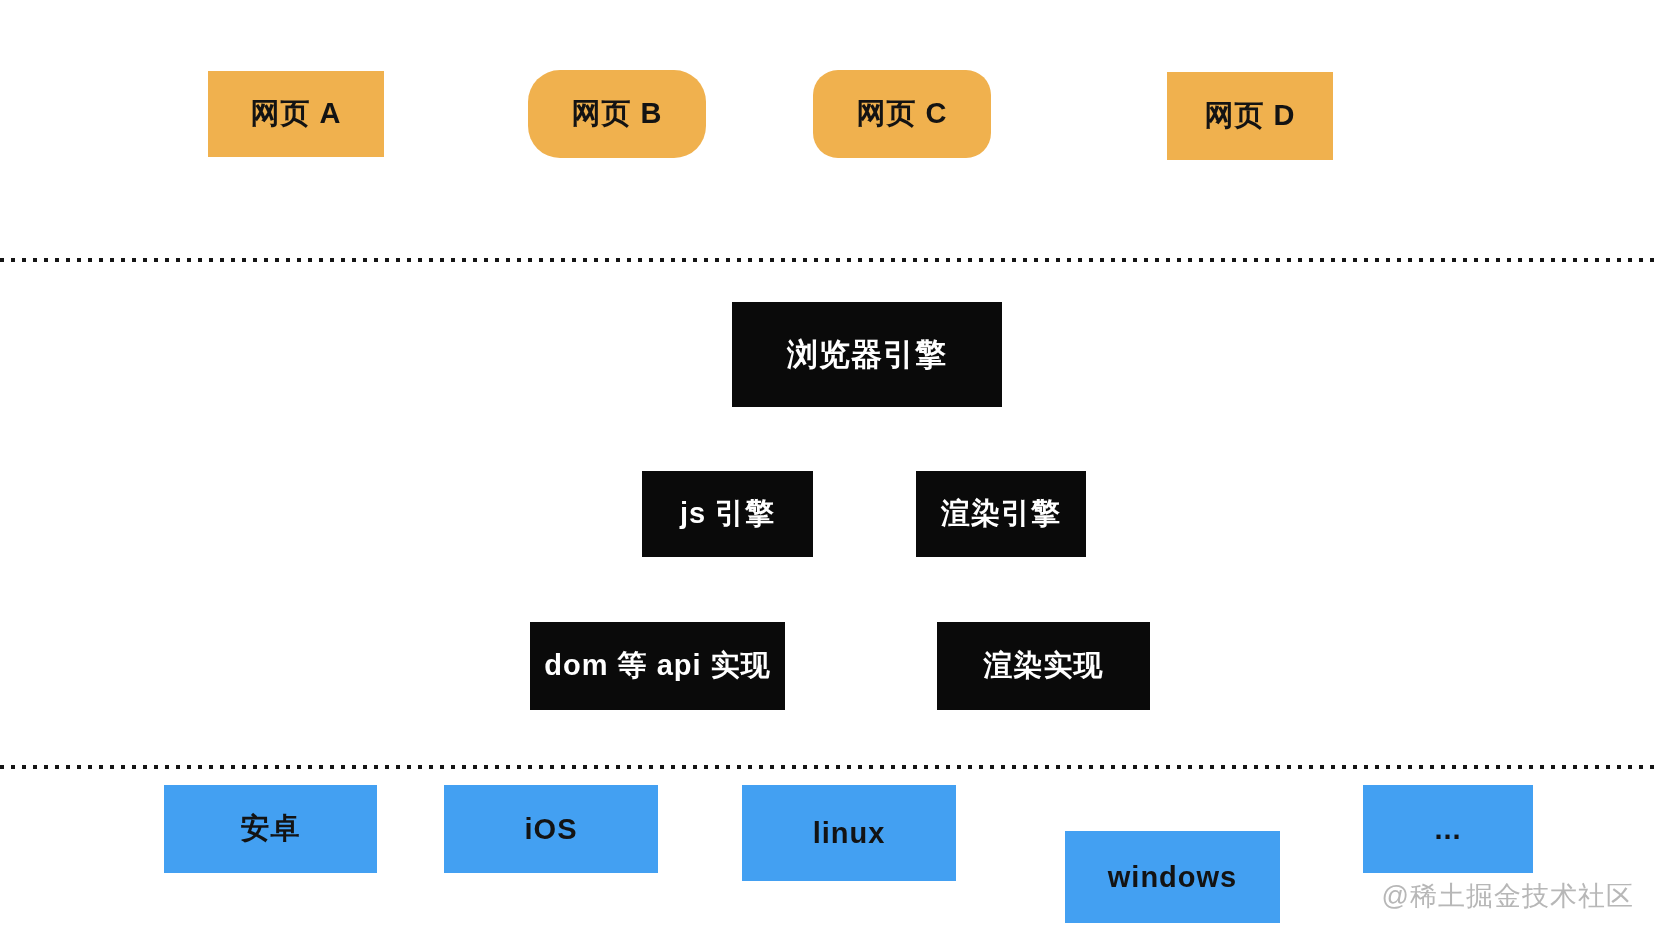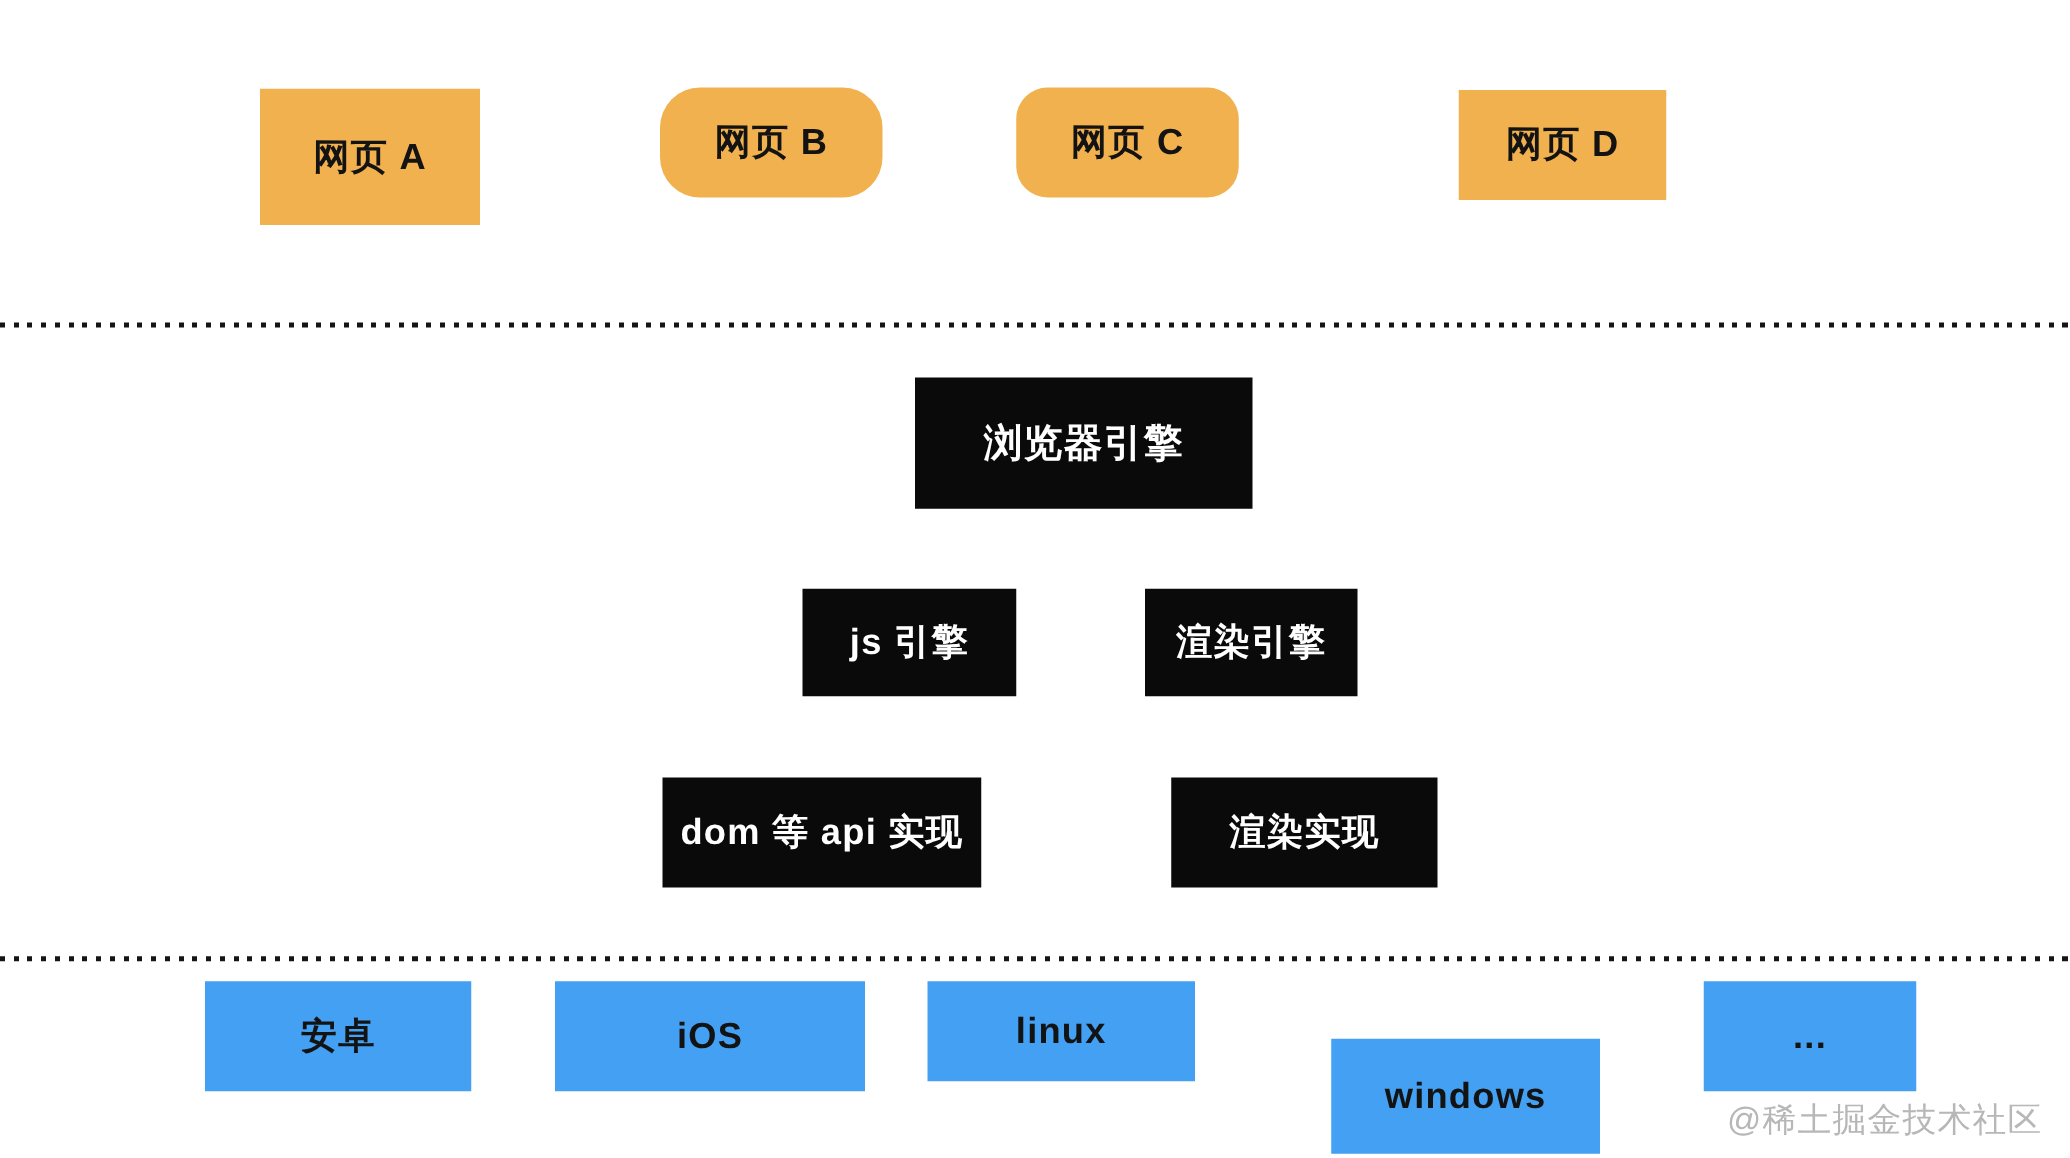--- a/index.html
+++ b/index.html
@@ -54,21 +54,21 @@
     font-weight: normal;
     color: var(--watermark-text);
     letter-spacing: 1px;
   }
 </style>
 </head>
 <body>
 
 <div class="stage">
 
-  <div class="node node--webpage" style="left:208px; top:71px; width:176px; height:109px;">
+  <div class="node node--webpage" style="left:208px; top:71px; width:176px; height:86px;">
     <span>网页 A</span>
   </div>
   <div class="node node--webpage" style="left:528px; top:70px; width:178px; height:88px;border-radius:32px;">
     <span>网页 B</span>
   </div>
   <div class="node node--webpage" style="left:813px; top:70px; width:178px; height:88px;border-radius:25px;">
     <span>网页 C</span>
   </div>
   <div class="node node--webpage" style="left:1167px; top:72px; width:166px; height:88px;">
     <span>网页 D</span>
@@ -92,24 +92,24 @@
   </div>
   <div class="node node--engine" style="left:937px; top:622px; width:213px; height:88px;">
     <span>渲染实现</span>
   </div>
 
   <div class="divider" style="top:765px;"></div>
 
   <div class="node node--platform" style="left:164px; top:785px; width:213px; height:88px;">
     <span>安卓</span>
   </div>
-  <div class="node node--platform" style="left:444px; top:785px; width:248px; height:88px;">
+  <div class="node node--platform" style="left:444px; top:785px; width:214px; height:88px;">
     <span>iOS</span>
   </div>
-  <div class="node node--platform" style="left:742px; top:785px; width:214px; height:80px;">
+  <div class="node node--platform" style="left:742px; top:785px; width:214px; height:96px;">
     <span>linux</span>
   </div>
   <div class="node node--platform" style="left:1065px; top:831px; width:215px; height:92px;">
     <span>windows</span>
   </div>
   <div class="node node--platform" style="left:1363px; top:785px; width:170px; height:88px;">
     <span>...</span>
   </div>
 
   <div class="watermark">@稀土掘金技术社区</div>

